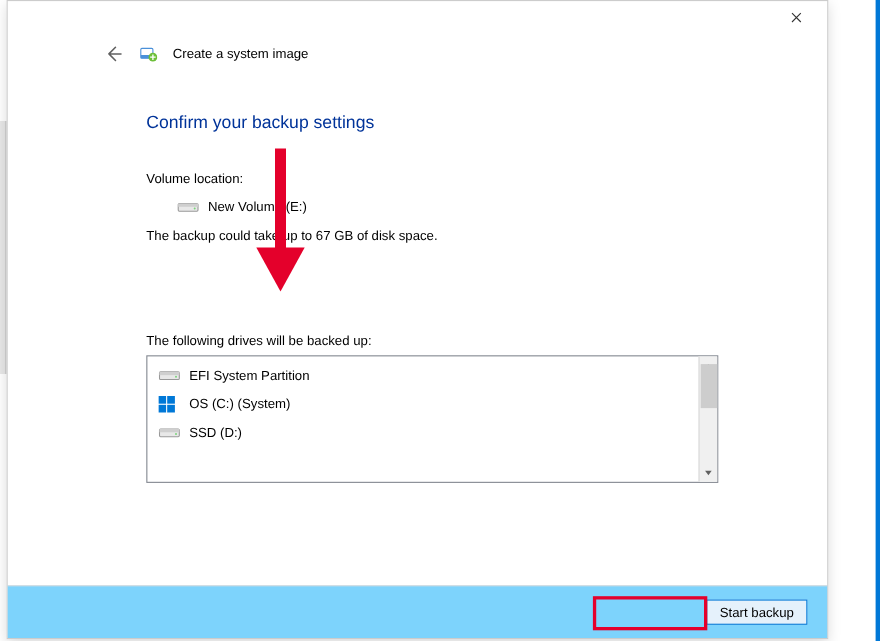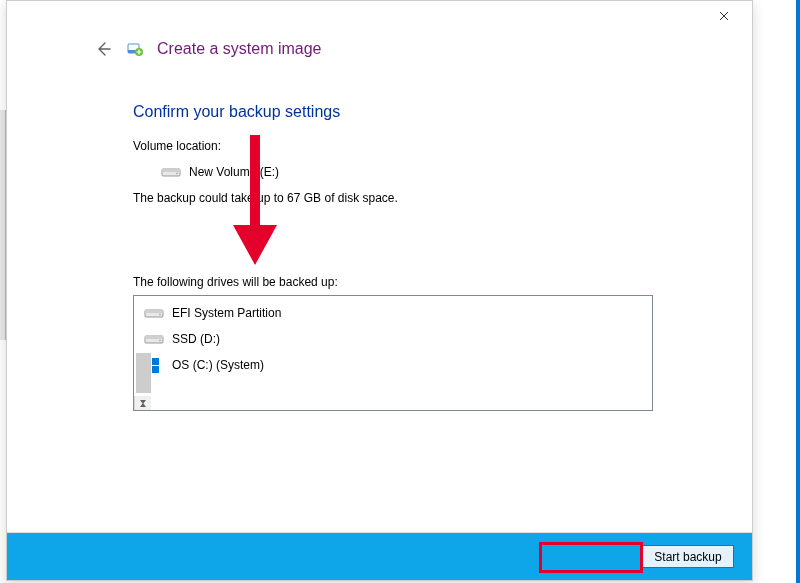--- a/index.html
+++ b/index.html
@@ -45,48 +45,47 @@
   .back-arrow {
     width: 20px; height: 20px;
     display: flex; align-items: center; justify-content: center;
     color: #555;
     cursor: pointer;
   }
   .wizard-icon {
     width: 16px; height: 16px;
   }
   .wizard-title {
-    font-size: 16px;
-    color: #701a75;
+    font-size: 12px;
+    color: #000000;
   }
   .content {
     padding: 30px 96px 0 126px;
   }
   .heading {
     color: #003399;
     font-size: 16px;
-    margin: 8px 0 18px 0;
+    margin: 8px 0 34px 0;
   }
   .label { font-size: 12px; margin: 6px 0; }
   .loc-row {
     display: flex;
     align-items: center;
     gap: 10px;
     padding: 6px 0 6px 28px;
   }
   .drive-ico { width: 18px; height: 14px; }
   .disk-text { font-size: 12px; }
   .spacer { height: 52px; }
   .list-frame {
     border: 1px solid #828790;
     width: 520px;
     height: 116px;
     display: flex;
     margin-top: 6px;
-    flex-direction: column;
   }
   .list-body {
     flex: 1;
     padding: 4px 6px;
   }
   .list-item {
     display: flex;
     align-items: center;
     gap: 10px;
     padding: 6px 4px;
@@ -107,21 +106,21 @@
     cursor: pointer;
   }
   .scroll-thumb {
     width: 15px;
     background: #cdcdcd;
   }
   .footer {
     position: absolute;
     left: 0; right: 0; bottom: 0;
     height: 48px;
-    background: #0ea5e9;
+    background: #7dd3fc;
     border-top: 1px solid #dfdfdf;
     display: flex;
     justify-content: flex-end;
     align-items: center;
     gap: 8px;
     padding: 0 18px;
   }
   .btn {
     min-width: 92px;
     height: 23px;
@@ -203,55 +202,55 @@
           <circle cx="16" cy="8.5" r="0.9" fill="#7bd47b"></circle>
         </svg>
       </span>
       <span>New Volume (E:)</span>
     </div>
 
     <div class="disk-text" style="margin-top:6px;">The backup could take up to 67 GB of disk space.</div>
 
     <div class="spacer"></div>
 
-    <div class="label" style="margin-top:18px;">The following drives will be backed up:</div>
+    <div class="label" style="margin-top:30px;">The following drives will be backed up:</div>
 
     <div class="list-frame">
       <div class="list-body">
         <div class="list-item">
           <span class="drive-ico">
             <svg viewBox="0 0 20 14" width="20" height="14">
                 <rect x="1" y="4" width="18" height="7" rx="1" fill="#e8e8e8" stroke="#999"></rect>
                 <rect x="1" y="4" width="18" height="3" fill="#cfcfcf"></rect>
                 <circle cx="16" cy="8.5" r="0.9" fill="#7bd47b"></circle>
               </svg>
           </span>
           <span>EFI System Partition</span>
         </div>
         <div class="list-item">
           <span class="drive-ico">
-            <svg viewBox="0 0 20 14" width="20" height="14">
-                <rect x="1" y="4" width="18" height="7" rx="1" fill="#e8e8e8" stroke="#999"></rect>
-                <rect x="1" y="4" width="18" height="3" fill="#cfcfcf"></rect>
-                <circle cx="16" cy="8.5" r="0.9" fill="#7bd47b"></circle>
-              </svg>
-          </span>
-          <span>SSD (D:)</span>
-        </div>
-        <div class="list-item">
-          <span class="drive-ico">
             <svg viewBox="0 0 16 16" width="16" height="16">
               <rect x="0" y="0" width="7" height="7" fill="#0078d7"></rect>
               <rect x="8" y="0" width="7" height="7" fill="#0078d7"></rect>
               <rect x="0" y="8" width="7" height="7" fill="#0078d7"></rect>
               <rect x="8" y="8" width="7" height="7" fill="#0078d7"></rect>
             </svg>
           </span>
           <span>OS (C:) (System)</span>
         </div>
+        <div class="list-item">
+          <span class="drive-ico">
+            <svg viewBox="0 0 20 14" width="20" height="14">
+                <rect x="1" y="4" width="18" height="7" rx="1" fill="#e8e8e8" stroke="#999"></rect>
+                <rect x="1" y="4" width="18" height="3" fill="#cfcfcf"></rect>
+                <circle cx="16" cy="8.5" r="0.9" fill="#7bd47b"></circle>
+              </svg>
+          </span>
+          <span>SSD (D:)</span>
+        </div>
       </div>
       <div class="scrollbar">
         <div class="scroll-btn">
           <svg viewBox="0 0 8 8" width="8" height="8">
               <path d="M4 2 L7 6 L1 6 Z" fill="#606060"></path>
             </svg>
         </div>
         <div class="scroll-thumb" style="height:40px; margin-top:-60px;"></div>
         <div class="scroll-btn">
           <svg viewBox="0 0 8 8" width="8" height="8">

